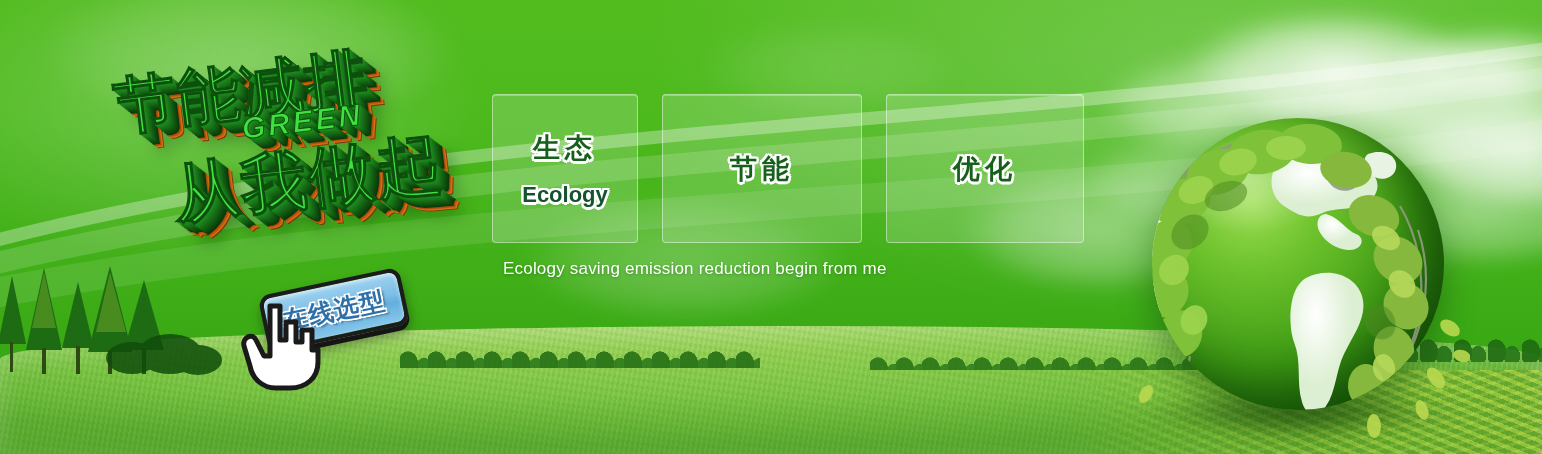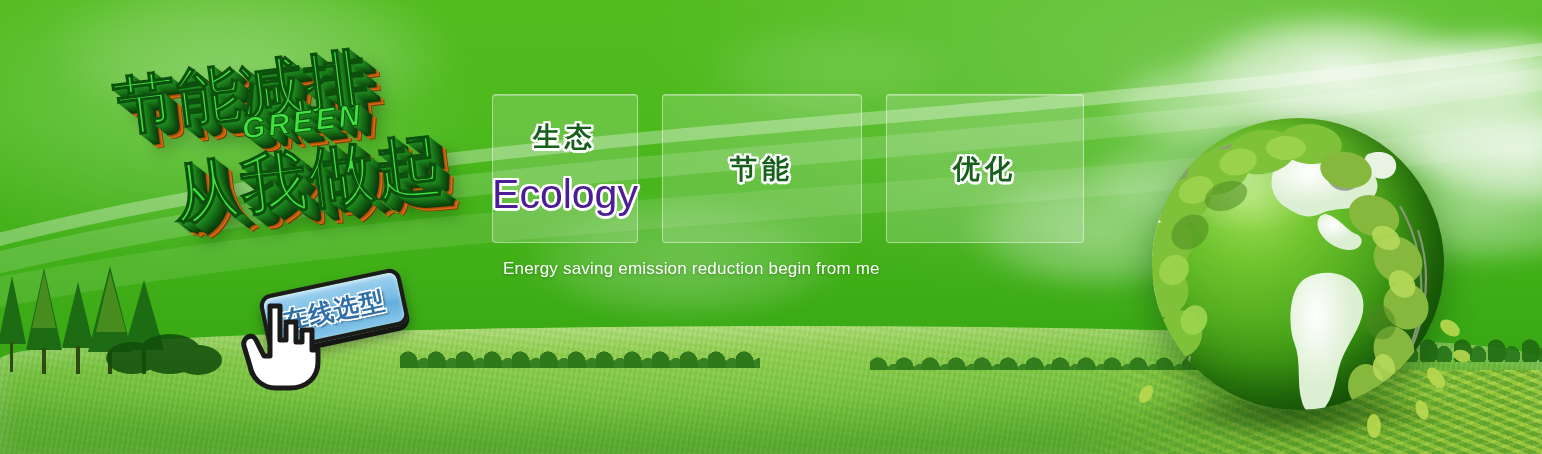--- a/index.html
+++ b/index.html
@@ -181,23 +181,24 @@
     gap:16px;
     padding:0 22px;
     box-shadow:inset 0 1px 0 rgba(255,255,255,0.30);
   }
   .card-cn {
     font-size:27px; font-weight:bold; color:#17601b; letter-spacing:5px;
     text-shadow:-2px -2px 0 #fff, 2px -2px 0 #fff, -2px 2px 0 #fff, 2px 2px 0 #fff,
                  0 -2.5px 0 #fff, 0 2.5px 0 #fff, -2.5px 0 0 #fff, 2.5px 0 0 #fff;
   }
   .card-en {
-    font-size:41px; color:#4c1d95; letter-spacing:0px;
+    font-size:22px; color:#14532d; letter-spacing:0px;
     text-shadow:-2px -2px 0 #fff, 2px -2px 0 #fff, -2px 2px 0 #fff, 2px 2px 0 #fff,
                  0 -2.5px 0 #fff, 0 2.5px 0 #fff, -2.5px 0 0 #fff, 2.5px 0 0 #fff;
+    font-weight:bold;
   }
   .card-1 { width:146px; }
   .card-2 { width:200px; }
   .card-3 { width:198px; }
 
   
   .subtitle {
     position:absolute; left:503px; top:259px;
     font-size:17px; color:#ffffff; letter-spacing:.2px;
     text-shadow:0 1px 3px rgba(0,60,0,.35);
@@ -380,15 +381,15 @@
       <div class="card-en">Ecology</div>
     </div>
     <div class="card card-2">
       <div class="card-cn">节能</div>
     </div>
     <div class="card card-3">
       <div class="card-cn">优化</div>
     </div>
   </div>
 
-  <div class="subtitle">Energy saving emission reduction begin from me</div>
+  <div class="subtitle">Ecology saving emission reduction begin from me</div>
 
 </div>
 
 </body></html>

